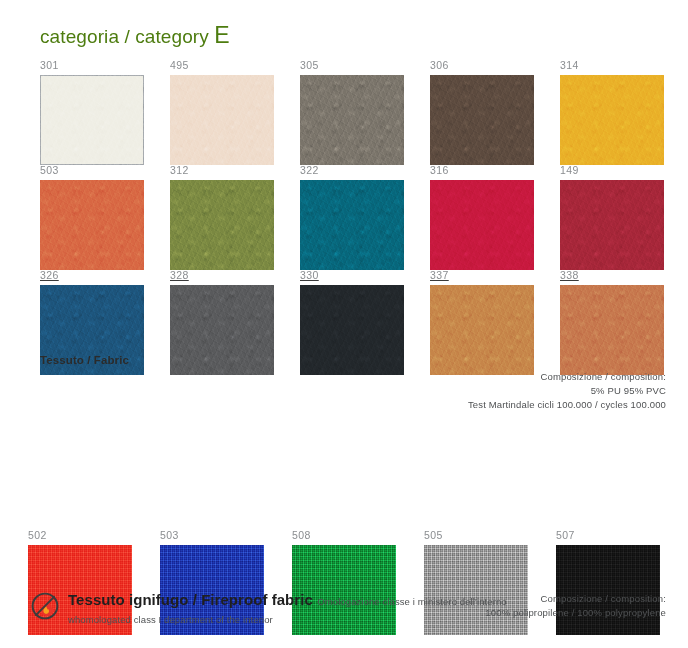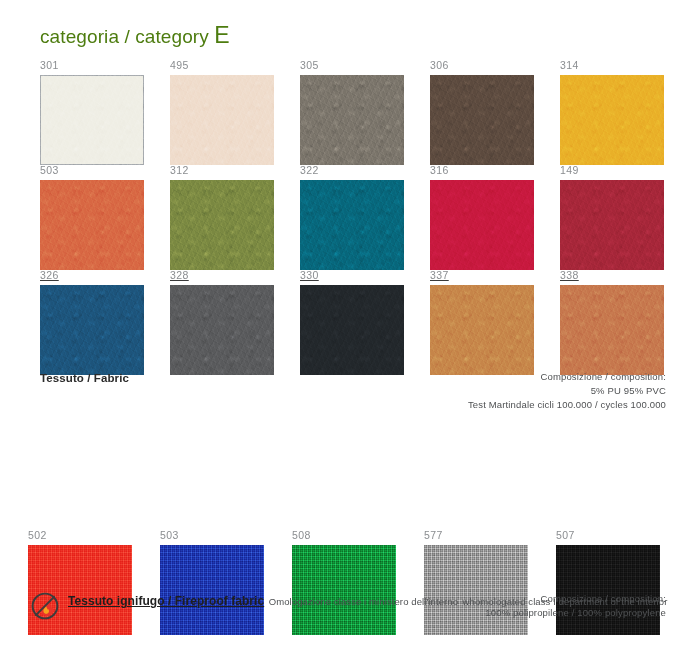--- a/index.html
+++ b/index.html
@@ -158,27 +158,26 @@
     width: 30px;
     height: 30px;
     flex: 0 0 30px;
     margin-top: 1px;
   }
   .fireproof-text {
     margin-left: 8px;
     padding-top: 1px;
   }
   .fireproof-title {
-    font-size: 12px;
+    font-size: 15px;
     font-weight: bold;
     color: #1f1f1f;
     line-height: 14px;
     letter-spacing: 0.05px;
     white-space: nowrap;
-    text-decoration: underline;
   }
   .fireproof-sub {
     font-size: 9.5px;
     color: #4f5153;
     line-height: 12.5px;
     letter-spacing: 0.1px;
     white-space: nowrap;
   }
 </style>
 </head>
@@ -253,21 +252,21 @@
     <div class="swatch-cell">
       <div class="swatch-code">337</div>
       <div class="swatch-chip leather" style="background:#c8884b;"></div>
     </div>
     <div class="swatch-cell">
       <div class="swatch-code">338</div>
       <div class="swatch-chip leather" style="background:#c87a4f;"></div>
     </div>
   </div>
 
-  <div class="material-label" style="left:40px; top:372px;">Tessuto / Fabric</div>
+  <div class="material-label" style="left:40px; top:354px;">Tessuto / Fabric</div>
 
   <div class="composition" style="right:22px; top:370px;">
     <div>Composizione / composition:</div>
     <div>5% PU 95% PVC</div>
     <div>Test Martindale cicli 100.000 / cycles 100.000</div>
   </div>
 
 
   <div class="swatch-grid" style="left:28px; top:490px; grid-template-columns: repeat(5, 104px); column-gap: 28px; margin-top: 38px;">
     <div class="swatch-cell">
@@ -276,21 +275,21 @@
     </div>
     <div class="swatch-cell">
       <div class="swatch-code">503</div>
       <div class="swatch-chip fabric" style="background:#1f38b0;"></div>
     </div>
     <div class="swatch-cell">
       <div class="swatch-code">508</div>
       <div class="swatch-chip fabric" style="background:#11963b;"></div>
     </div>
     <div class="swatch-cell">
-      <div class="swatch-code">577</div>
+      <div class="swatch-code">505</div>
       <div class="swatch-chip fabric" style="background:#9b9b9b;"></div>
     </div>
     <div class="swatch-cell">
       <div class="swatch-code">507</div>
       <div class="swatch-chip fabric" style="background:#161616;"></div>
     </div>
   </div>
 
   <div class="fireproof" style="left:30px; top:590px;">
     <span class="fireproof-icon">

